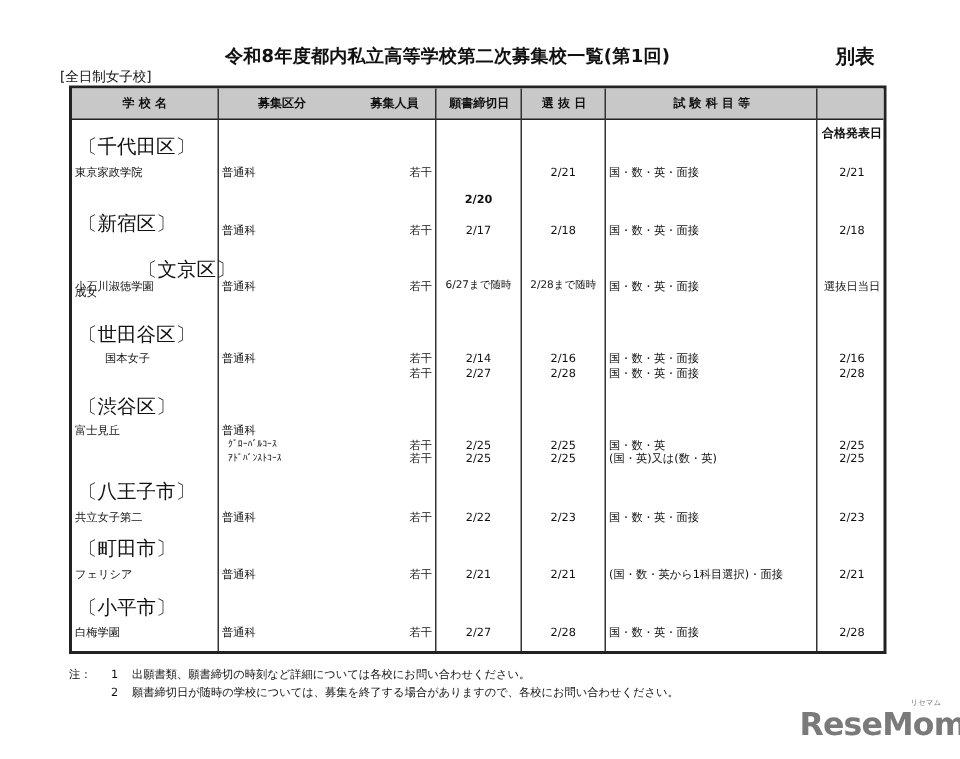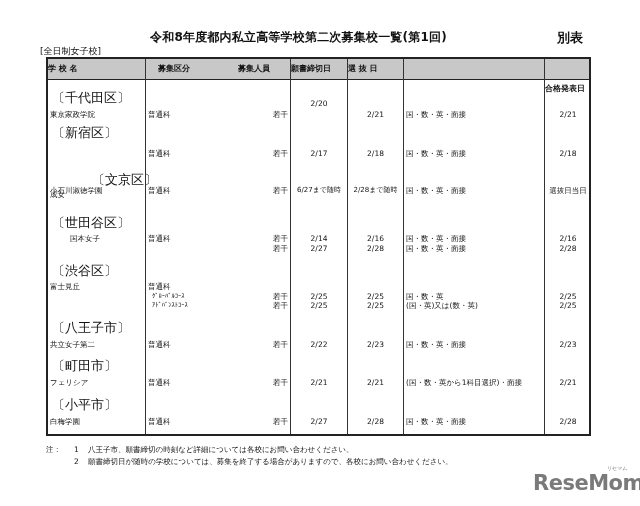--- a/index.html
+++ b/index.html
@@ -5,21 +5,21 @@
   html, body { margin:0; padding:0; background:#ffffff; }
   body { width:640px; height:506px; position:relative; overflow:hidden;
          font-family:"DejaVu Sans", "Liberation Sans", sans-serif; color:#111; }
   .title { position:absolute; top:29px; left:150px; font-size:12px; font-weight:bold; letter-spacing:0.2px; }
   .annex { position:absolute; top:29px; left:557px; font-size:13px; font-weight:bold; }
   .category { position:absolute; top:45px; left:40px; font-size:9px; }
   .table { position:absolute; left:46px; top:57px; width:545px; height:379px;
            border:2px solid #222; box-sizing:border-box; }
   .thead { position:absolute; left:0; top:0; right:0; height:21px; background:#c8c8c8;
            border-bottom:1.5px solid #222; box-sizing:border-box; }
-  .th { position:absolute; top:0; height:35px; line-height:19px; font-size:8px; font-weight:bold; text-align:left; }
+  .th { position:absolute; top:0; height:35px; line-height:19px; font-size:8px; font-weight:bold; text-align:center; }
   .vline { position:absolute; top:0; bottom:0; width:1px; background:#333; }
   .cell { position:absolute; font-size:7.5px; line-height:11px; white-space:nowrap; }
   .r { text-align:right; }
   .c { text-align:center; }
   .district { position:absolute; font-size:13px; left:4px; }
   .notes { position:absolute; left:46px; top:444px; font-size:7.5px; line-height:12px; }
   .notes .lbl { display:inline-block; width:28px; }
   .notes .num { display:inline-block; width:14px; }
   .logo { position:absolute; left:533px; top:471px; font-size:21px; font-weight:bold; color:#7a7a7a;
           font-family:"DejaVu Sans", sans-serif; letter-spacing:-0.5px; }
@@ -32,39 +32,40 @@
 <div class="annex">別表</div>
 <div class="category">[全日制女子校]</div>
 
 <div class="table">
   <div class="thead">
     <div class="th" style="left:0;width:97px;">学 校 名</div>
     <div class="th" style="left:110px;width:60px;">募集区分</div>
     <div class="th" style="left:190px;width:50px;">募集人員</div>
     <div class="th" style="left:243px;width:57px;">願書締切日</div>
     <div class="th" style="left:300px;width:56px;">選 抜 日</div>
+    <div class="th" style="left:356px;width:141px;">試 験 科 目 等</div>
     <div class="th" style="left:497px;width:46px;margin-top:20px;">合格発表日</div>
   </div>
 
   <div class="vline" style="left:97px;"></div>
   <div class="vline" style="left:242px;"></div>
   <div class="vline" style="left:299px;"></div>
   <div class="vline" style="left:355px;"></div>
   <div class="vline" style="left:496px;"></div>
 
   <div class="district" style="top:30px;">〔千代田区〕</div>
   <div class="cell" style="left:2px;top:50px;">東京家政学院</div>
   <div class="cell" style="left:100px;top:50px;">普通科</div>
   <div class="cell r" style="left:200px;width:40px;top:50px;">若干</div>
-  <div class="cell c" style="left:243px;width:56px;top:39px;">2/20</div>
+  <div class="cell c" style="left:243px;width:56px;top:68px;font-weight:bold;">2/20</div>
   <div class="cell c" style="left:300px;width:55px;top:50px;">2/21</div>
   <div class="cell" style="left:358px;top:50px;">国・数・英・面接</div>
   <div class="cell c" style="left:497px;width:46px;top:50px;">2/21</div>
 
-  <div class="district" style="top:65px;">〔新宿区〕</div>
+  <div class="district" style="top:81px;">〔新宿区〕</div>
   <div class="cell" style="left:2px;top:89px;margin-top:41px;">成女</div>
   <div class="cell" style="left:100px;top:89px;">普通科</div>
   <div class="cell r" style="left:200px;width:40px;top:89px;">若干</div>
   <div class="cell c" style="left:243px;width:56px;top:89px;">2/17</div>
   <div class="cell c" style="left:300px;width:55px;top:89px;">2/18</div>
   <div class="cell" style="left:358px;top:89px;">国・数・英・面接</div>
   <div class="cell c" style="left:497px;width:46px;top:89px;">2/18</div>
 
   <div class="district" style="top:112px;margin-left:40px;">〔文京区〕</div>
   <div class="cell" style="left:2px;top:126px;">小石川淑徳学園</div>
@@ -128,21 +129,21 @@
   <div class="cell" style="left:100px;top:357px;">普通科</div>
   <div class="cell r" style="left:200px;width:40px;top:357px;">若干</div>
   <div class="cell c" style="left:243px;width:56px;top:357px;">2/27</div>
   <div class="cell c" style="left:300px;width:55px;top:357px;">2/28</div>
   <div class="cell" style="left:358px;top:357px;">国・数・英・面接</div>
   <div class="cell c" style="left:497px;width:46px;top:357px;">2/28</div>
 </div>
 
 <div class="notes">
   <div>
-    <span class="lbl">注：</span><span class="num">1</span><span>八王子市、願書締切の時刻など詳細については各校にお問い合わせください。</span>
+    <span class="lbl">注：</span><span class="num">1</span><span>出願書類、願書締切の時刻など詳細については各校にお問い合わせください。</span>
   </div>
   <div>
     <span class="lbl"></span><span class="num">2</span><span>願書締切日が随時の学校については、募集を終了する場合がありますので、各校にお問い合わせください。</span>
   </div>
 </div>
 
 <div class="logo">
   <span>ReseMom.</span>
   <span class="sub">リセマム</span>
 </div>

